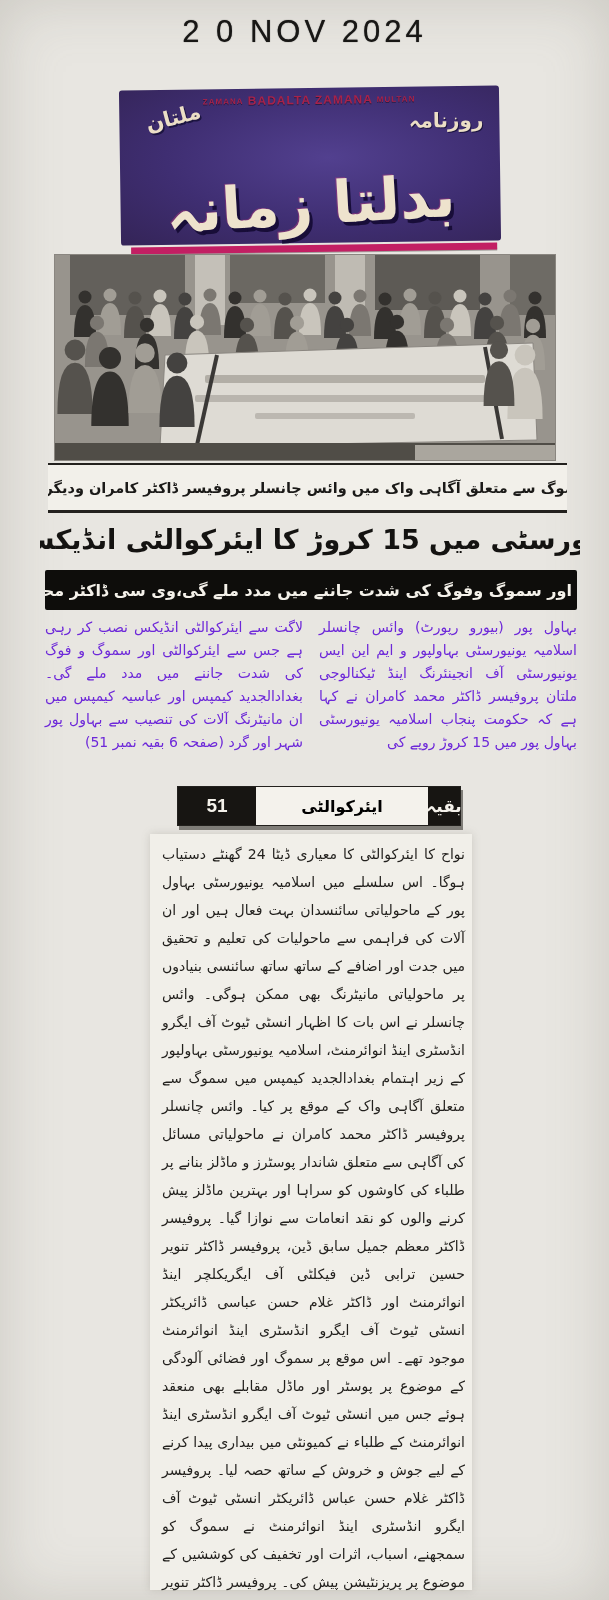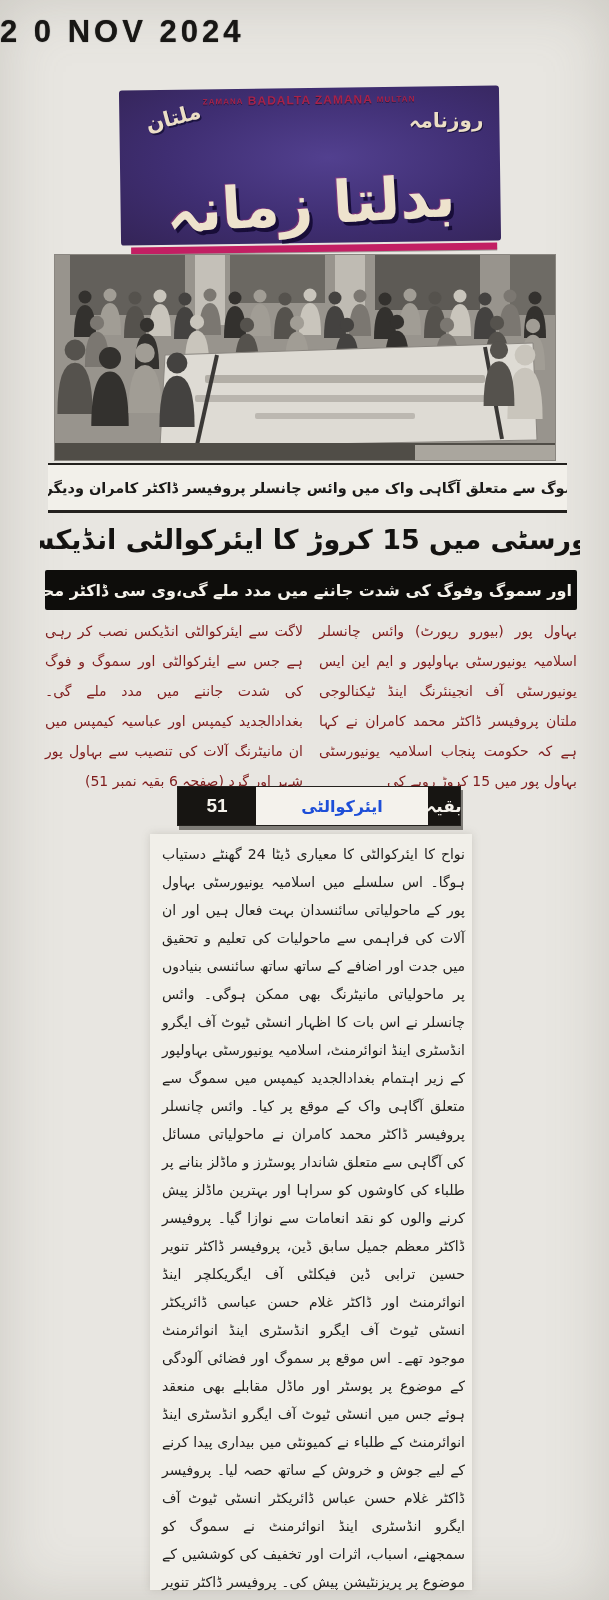--- a/index.html
+++ b/index.html
@@ -2,22 +2,22 @@
 <html lang="ur"><head>
 <meta charset="utf-8">
 <style>
   html,body{margin:0;padding:0;}
   body{background:#d9d7d2;font-family:"DejaVu Sans",sans-serif;}
   .page{position:relative;width:609px;height:1600px;background:#e8e6e1;overflow:hidden;
         box-shadow:inset 0 0 60px rgba(120,115,105,.25);}
   .urdu{direction:rtl;unicode-bidi:plaintext;font-family:"DejaVu Sans",sans-serif;color:#1b1a18;}
 
   
-  .date-stamp{position:absolute;top:14px;left:0;width:100%;text-align:left;
-    font-family:"Liberation Sans",sans-serif;font-weight:700;font-size:31px;letter-spacing:4px;
+  .date-stamp{position:absolute;top:14px;left:0;width:100%;text-align:center;
+    font-family:"Liberation Sans",sans-serif;font-weight:400;font-size:31px;letter-spacing:4px;
     color:#181715;text-shadow:0 0 1px #444;}
 
   
   .masthead{position:absolute;left:120px;top:88px;width:380px;height:155px;
     background:radial-gradient(ellipse at 55% 45%, #52408f 0%, #3f2e72 55%, #342457 100%);
     border-radius:3px;transform:rotate(-0.8deg);}
   .m-topline{position:absolute;top:5px;left:0;width:100%;text-align:center;color:#a8224a;
     font-family:"Liberation Sans",sans-serif;font-weight:700;font-size:12px;letter-spacing:1px;
     text-shadow:0 1px 0 rgba(0,0,0,.4);white-space:nowrap;}
   .m-topline .small{font-size:8px;vertical-align:1px;}
@@ -49,32 +49,32 @@
     font-size:27px;font-weight:700;white-space:nowrap;overflow:hidden;color:#141311;}
 
   
   .subheadline{position:absolute;left:45px;top:570px;width:532px;height:40px;background:#0e0d0b;
     color:#f4f1ea;display:flex;align-items:center;justify-content:center;
     font-size:16px;font-weight:700;white-space:nowrap;overflow:hidden;border-radius:2px;}
 
   
   .columns{position:absolute;left:45px;top:616px;width:532px;height:166px;direction:rtl;
     display:flex;gap:16px;}
-  .col{flex:1;margin:0;font-size:14px;line-height:30px;text-align:justify;color:#7f1d1d;}
+  .col{flex:1;margin:0;font-size:14px;line-height:23px;text-align:justify;color:#6d28d9;}
 
   
   .jump-strip{position:absolute;left:177px;top:786px;width:282px;height:38px;direction:rtl;
     display:flex;align-items:stretch;border:1px solid #23211e;background:#f4f2ec;
     box-shadow:2px 4px 0 rgba(40,38,34,.55);}
   .jump-box{background:#171512;color:#f4f1ea;display:flex;align-items:center;justify-content:center;
     font-weight:700;}
   .jump-box.remainder{width:32px;font-size:17px;}
   .jump-box.number{width:78px;font-family:"Liberation Sans",sans-serif;font-size:19px;}
   .jump-slug{flex:1;display:flex;align-items:center;justify-content:center;
-    font-size:16px;font-weight:700;color:#1d4ed8;}
+    font-size:16px;font-weight:700;color:#000000;}
 
   
   .cont-paper{position:absolute;left:150px;top:834px;width:322px;height:756px;background:#f1efe9;
     box-shadow:0 0 8px rgba(120,115,105,.25);}
   .cont-column{position:absolute;left:162px;top:840px;width:303px;}
   .cont-column p{margin:0;font-size:14px;line-height:28px;text-align:justify;color:#211f1c;}
 </style>
 </head>
 <body>
 

